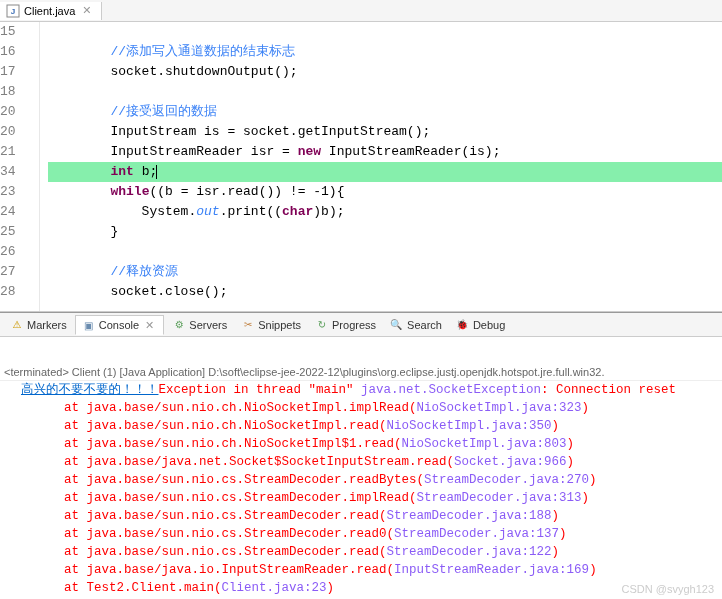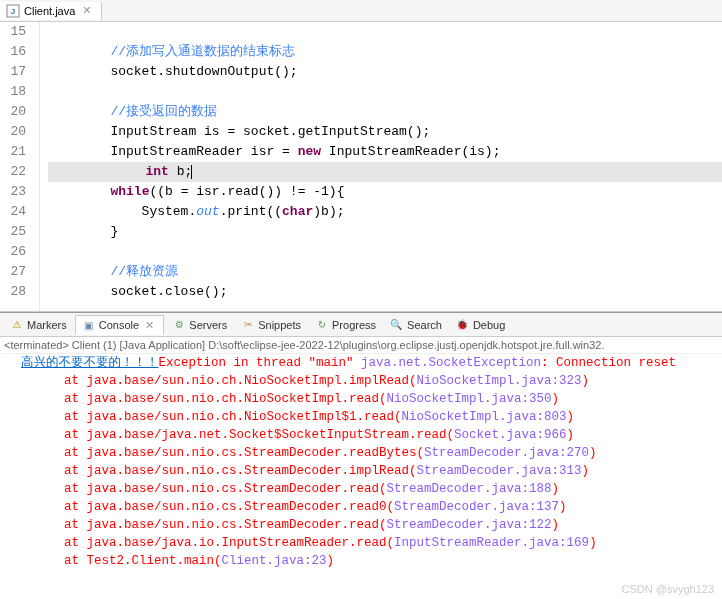--- a/index.html
+++ b/index.html
@@ -47,33 +47,33 @@
       font-size: 13px;
       line-height: 20px;
       overflow: hidden;
       border-bottom: 1px solid #ccc;
     }
     .gutter {
       width: 40px;
       background: #fff;
       color: #808080;
       text-align: right;
-      padding-right: 13px;
+      padding-right: 24px;
       border-right: 1px solid #e8e8e8;
       user-select: none;
     }
     .gutter div { height: 20px; }
     .code {
       flex: 1;
       padding-left: 8px;
       white-space: pre;
       overflow-x: auto;
     }
     .code-line { height: 20px; }
-    .code-line.highlight { background: #e5e5e5; padding-left: 35px; }
+    .code-line.highlight { background: #86efac; }
     .cmt { color: #3b82f6; }
     .kw { color: #7f0055; font-weight: bold; text-align: right; }
     .fld { color: #3b82f6; font-style: italic; }
     
     .console-panel {
       border-top: 1px solid #999;
     }
     .console-tabs {
       display: flex;
       align-items: center;
@@ -106,20 +106,21 @@
       justify-content: center;
       font-size: 10px;
     }
     .console-header {
       padding: 2px 4px;
       font-size: 11px;
       color: #666;
       border-bottom: 1px solid #eee;
       white-space: nowrap;
       overflow: hidden;
+      margin-top: 27px;
     }
     .console-output {
       font-family: Consolas, "Courier New", monospace;
       font-size: 12.5px;
       line-height: 18px;
       padding: 0 4px;
       white-space: pre;
       overflow: hidden;
     }
     .out-line { height: 18px; }
@@ -162,21 +163,21 @@
 
 <div class="editor">
   <div class="gutter" id="gutter">
       <div>15</div>
       <div>16</div>
       <div>17</div>
       <div>18</div>
       <div>20</div>
       <div>20</div>
       <div>21</div>
-      <div>22</div>
+      <div>34</div>
       <div>23</div>
       <div>24</div>
       <div>25</div>
       <div>26</div>
       <div>27</div>
       <div>28</div>
     </div>
   <div class="code" id="code"><div class="code-line"><span>        </span></div><div class="code-line"><span>        </span><span class="cmt">//添加写入通道数据的结束标志</span></div><div class="code-line"><span>        socket.shutdownOutput();</span></div><div class="code-line"><span></span></div><div class="code-line"><span>        </span><span class="cmt">//接受返回的数据</span></div><div class="code-line"><span>        InputStream is = socket.getInputStream();</span></div><div class="code-line"><span>        InputStreamReader isr = </span><span class="kw">new</span><span> InputStreamReader(is);</span></div><div class="code-line highlight"><span>        </span><span class="kw">int</span><span> b;</span><span class="caret"></span></div><div class="code-line"><span>        </span><span class="kw">while</span><span>((b = isr.read()) != -1){</span></div><div class="code-line"><span>            System.</span><span class="fld">out</span><span>.print((</span><span class="kw">char</span><span>)b);</span></div><div class="code-line"><span>        }</span></div><div class="code-line"><span></span></div><div class="code-line"><span>        </span><span class="cmt">//释放资源</span></div><div class="code-line"><span>        socket.close();</span></div></div>
 </div>
 

